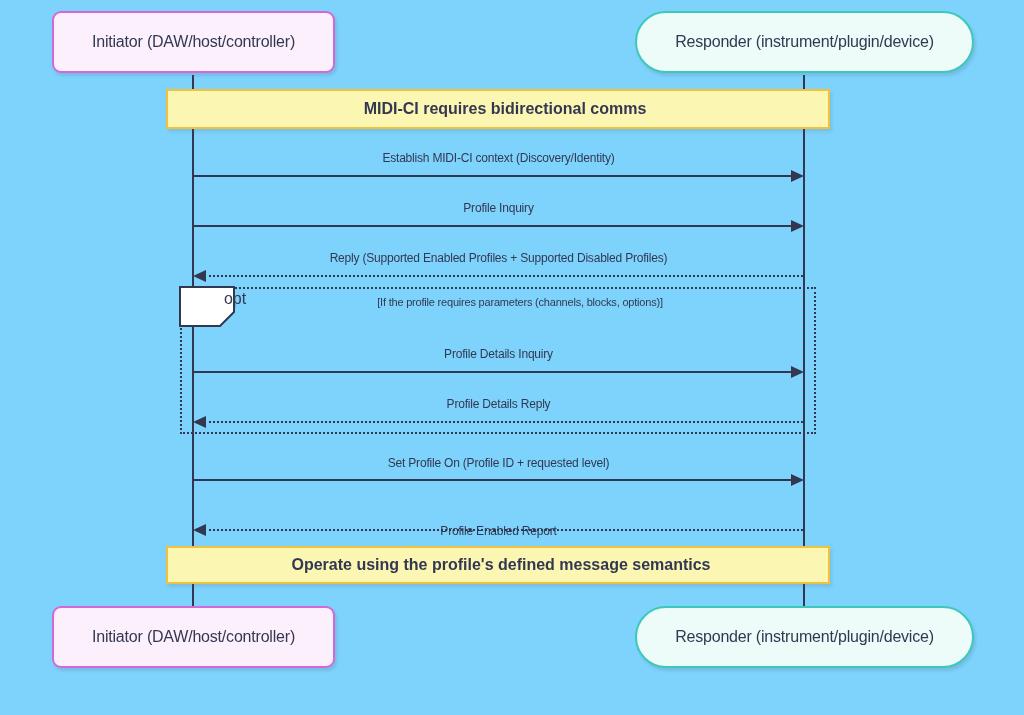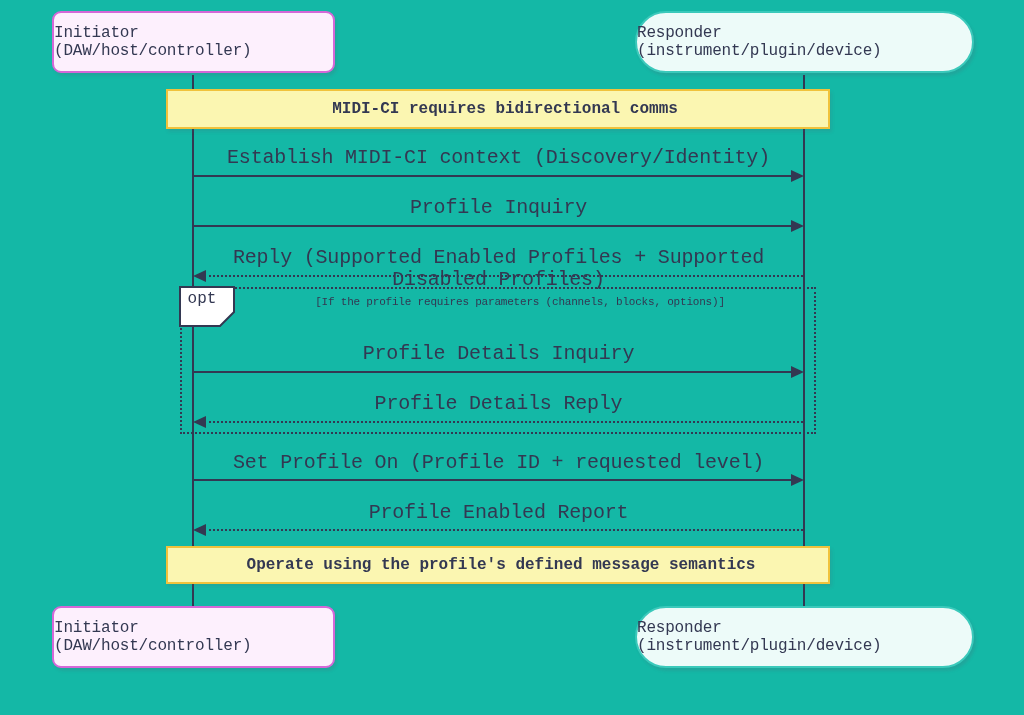--- a/index.html
+++ b/index.html
@@ -1,20 +1,20 @@
 <!DOCTYPE html>
 <html><head>
 <meta charset="utf-8">
 <style>
   html,body{margin:0;padding:0;background:#ffffff;}
   .canvas{
     position:relative;
     width:1024px;height:715px;
-    background:#14b8a6;
-    font-family:Liberation Mono, monospace;
+    background:#7dd3fc;
+    font-family:Liberation Sans, sans-serif;
     color:#333852;
     overflow:hidden;
   }
   
   .lifeline{position:absolute;width:2px;background:#333852;}
   .lifeline.left{left:192px;top:75px;height:532px;}
   .lifeline.right{left:803px;top:75px;height:532px;}
 
   
   .actor{
@@ -40,27 +40,27 @@
     font-weight:bold;font-size:16px;
     box-shadow:2px 3px 3px rgba(90,90,110,0.15);
     box-sizing:border-box;
   }
   .note.n1{top:89px;height:40px;padding-left:14px;}
   .note.n2{top:546px;height:38px;padding-left:6px;}
 
   
   .msg-label{
     position:absolute;left:193px;width:611px;
-    text-align:center;font-size:20px;line-height:22px;
+    text-align:center;font-size:12px;line-height:22px;
     letter-spacing:-0.2px;
     background:transparent;
   }
   .m1{top:147px;} .m2{top:197px;} .m3{top:247px;}
   .m4{top:343px;} .m5{top:393px;}
-  .m6{top:452px;} .m7{top:502px;text-align:center;}
+  .m6{top:452px;} .m7{top:520px;text-align:center;}
 
   
   .arrow{position:absolute;left:193px;width:611px;height:12px;}
   .a1{top:170px;} .a2{top:220px;} .a3{top:270px;}
   .a4{top:366px;} .a5{top:416px;}
   .a6{top:474px;} .a7{top:524px;}
   .arrow .shaft{position:absolute;top:5px;left:1px;right:11px;border-top:2px solid #333852;}
   .arrow.dotted .shaft{border-top-style:dotted;left:11px;right:1px;}
   .arrow .head{position:absolute;top:0;width:0;height:0;
     border-top:6px solid transparent;border-bottom:6px solid transparent;}
@@ -69,21 +69,21 @@
 
   
   .opt-frame{
     position:absolute;left:180px;top:287px;width:636px;height:147px;
     border:2px dotted #333852;box-sizing:border-box;background:transparent;
   }
   .opt-tab{position:absolute;left:179px;top:286px;width:58px;height:42px;}
   .opt-tab svg{position:absolute;left:0;top:0;}
   .opt-tab span{
     position:absolute;left:0;top:4px;width:46px;text-align:center;
-    font-size:16px;color:#333852;
+    font-size:16px;color:#333852;padding-left:33px;
   }
   .opt-guard{
     position:absolute;left:240px;top:291px;width:560px;
     text-align:center;font-size:11px;line-height:22px;letter-spacing:-0.2px;
   }
 </style>
 </head>
 <body>
 
 <div class="canvas">

